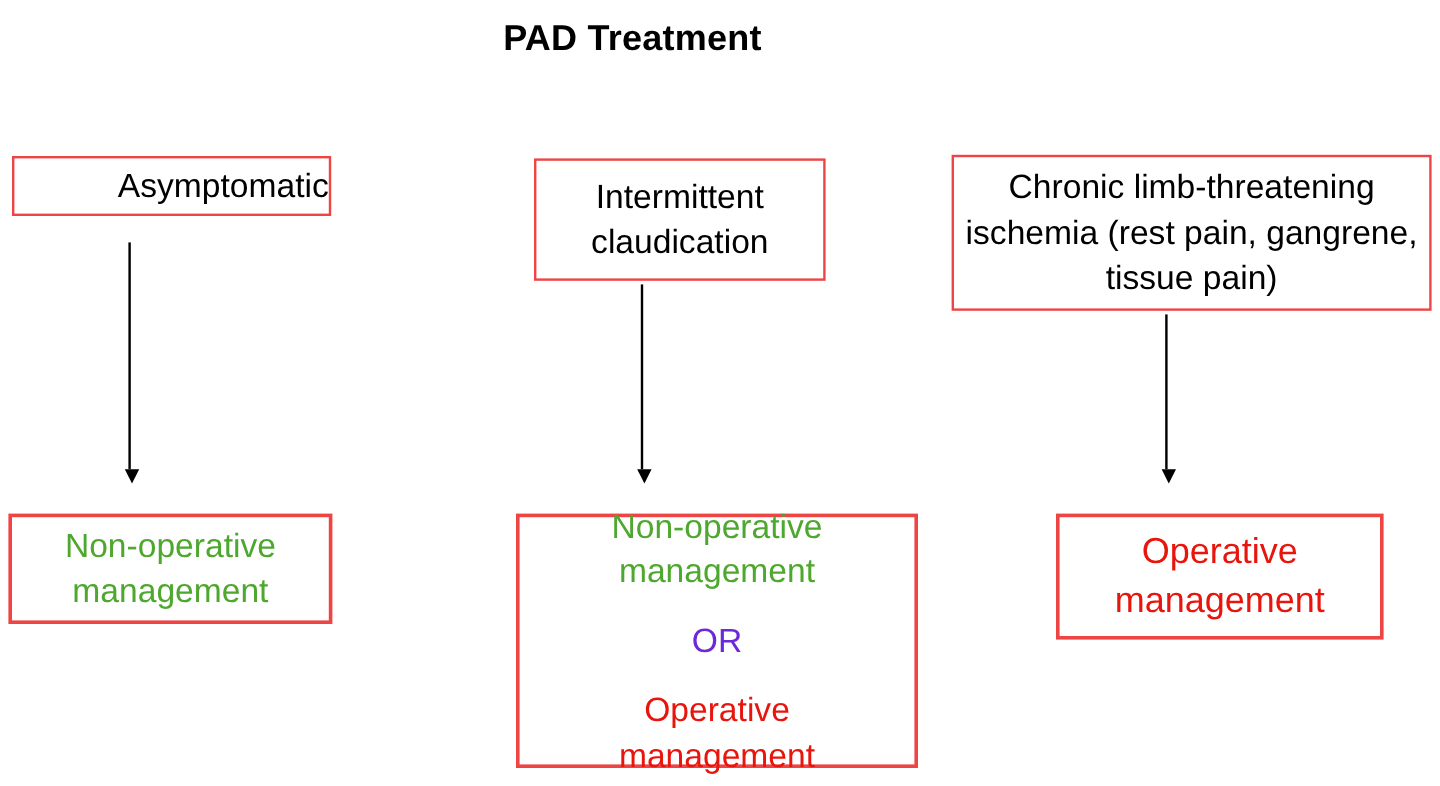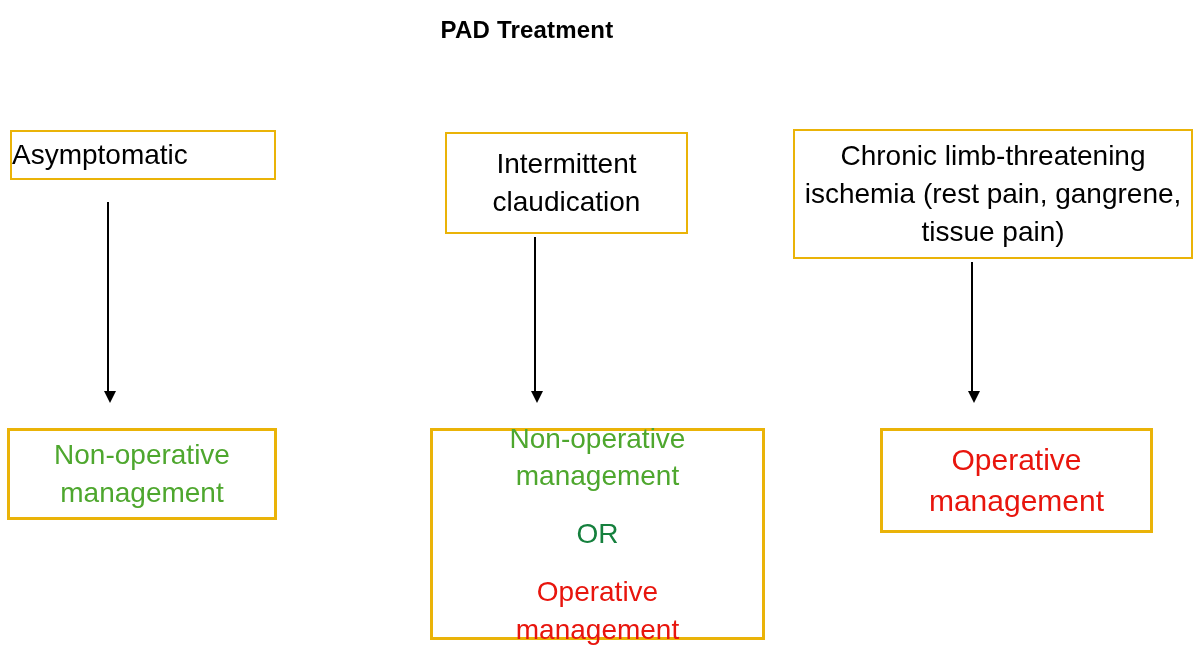--- a/index.html
+++ b/index.html
@@ -11,32 +11,32 @@
     font-family: "Liberation Sans", sans-serif;
     color: #000000;
     overflow: hidden;
   }
   .title {
     position: absolute;
     left: 0;
     top: 16px;
     width: 1054px;
     text-align: center;
-    font-size: 24px;
+    font-size: 30px;
     font-weight: 700;
     letter-spacing: 0.2px;
   }
   .box {
     position: absolute;
     box-sizing: border-box;
-    border: 2px solid #eab308;
+    border: 2px solid #ef4444;
     background: #ffffff;
     display: flex;
     flex-direction: column;
-    align-items: flex-start;
+    align-items: flex-end;
     justify-content: center;
     text-align: center;
     font-size: 28px;
     line-height: 1.35;
   }
   .outcome-box { border-width: 3px; }
   .outcome-line { max-width: 290px; margin: 10px auto; }
   .big-text { font-size: 30px; }
   .arrow {
     position: absolute;
@@ -81,21 +81,21 @@
   <div class="box outcome-box out-1">
     <div class="outcome-line" style="color: rgb(78, 167, 46);">Non-operative management</div>
   </div>
 
   <div class="box cond-2">
     <div>Intermittent claudication</div>
   </div>
   <div class="arrow arrow-2"></div>
   <div class="box outcome-box out-2">
     <div class="outcome-line" style="color: rgb(78, 167, 46);">Non-operative management</div>
-    <div class="outcome-line" style="color: #15803d;">OR</div>
+    <div class="outcome-line" style="color: #6d28d9;">OR</div>
     <div class="outcome-line" style="color: rgb(232, 21, 13);">Operative management</div>
   </div>
 
   <div class="box cond-3">
     <div>Chronic limb-threatening ischemia (rest pain, gangrene, tissue pain)</div>
   </div>
   <div class="arrow arrow-3"></div>
   <div class="box outcome-box out-3 big-text">
     <div class="outcome-line" style="color: rgb(232, 21, 13);">Operative management</div>
   </div>

